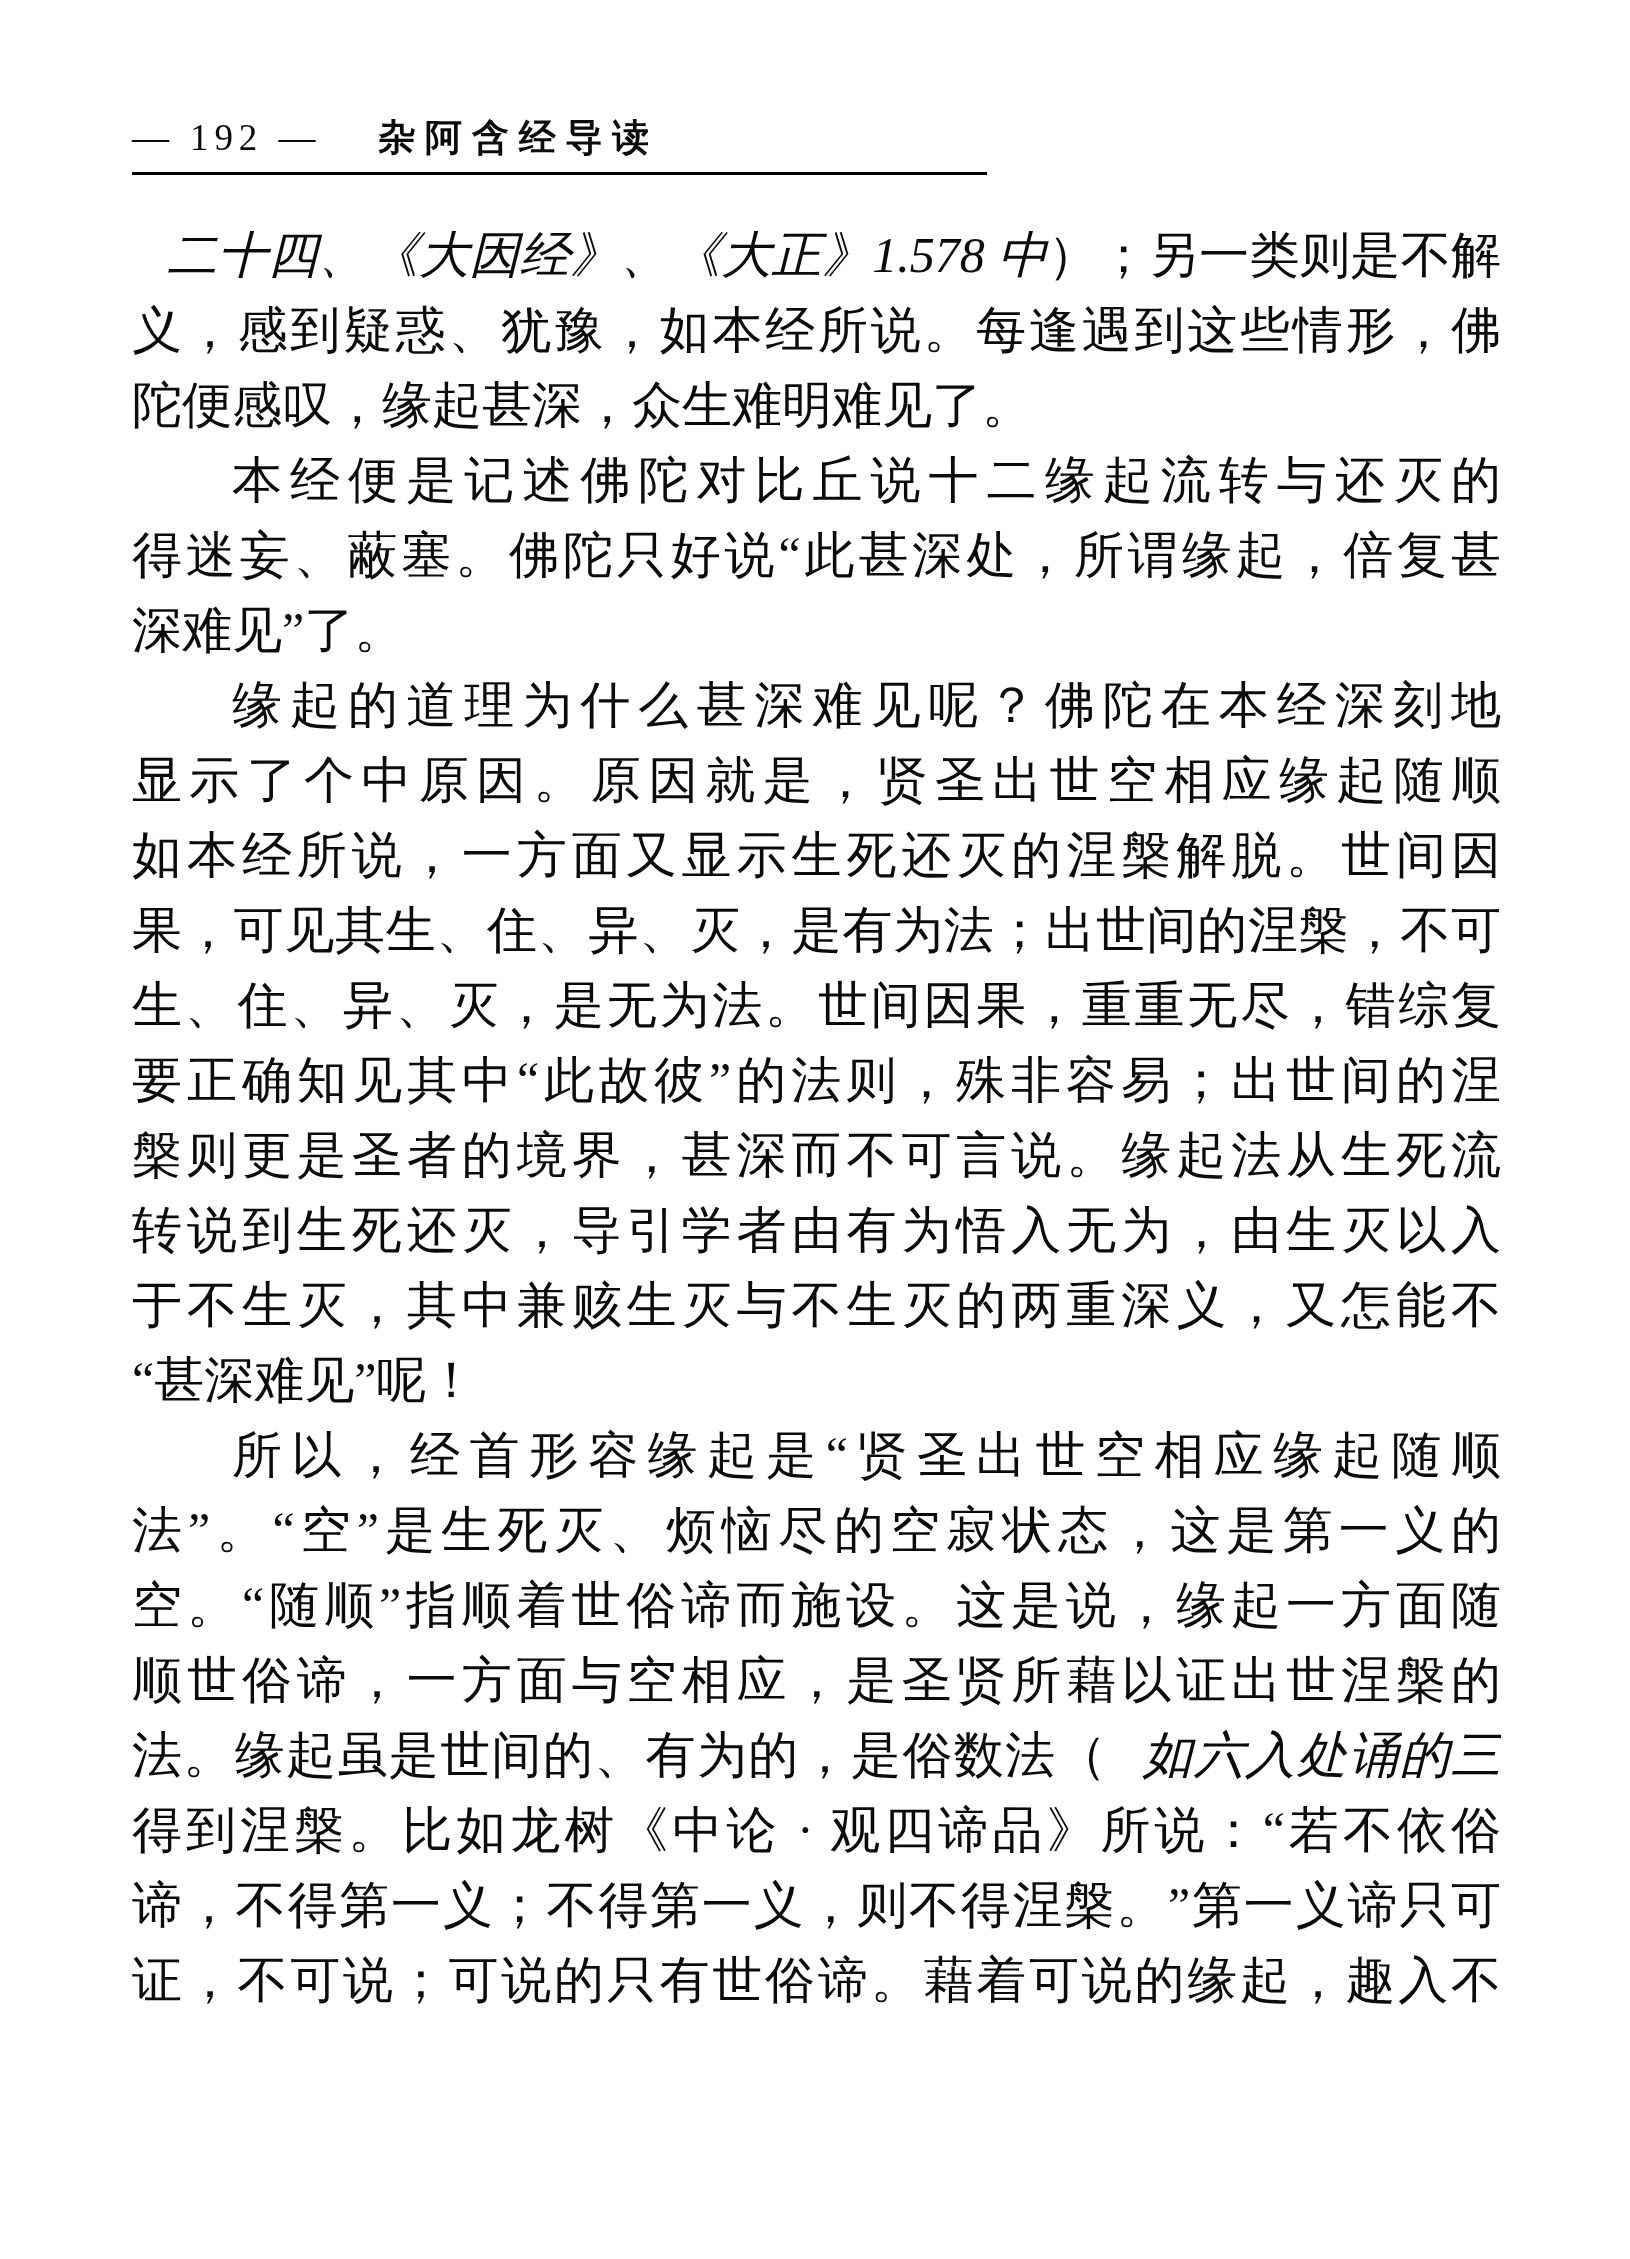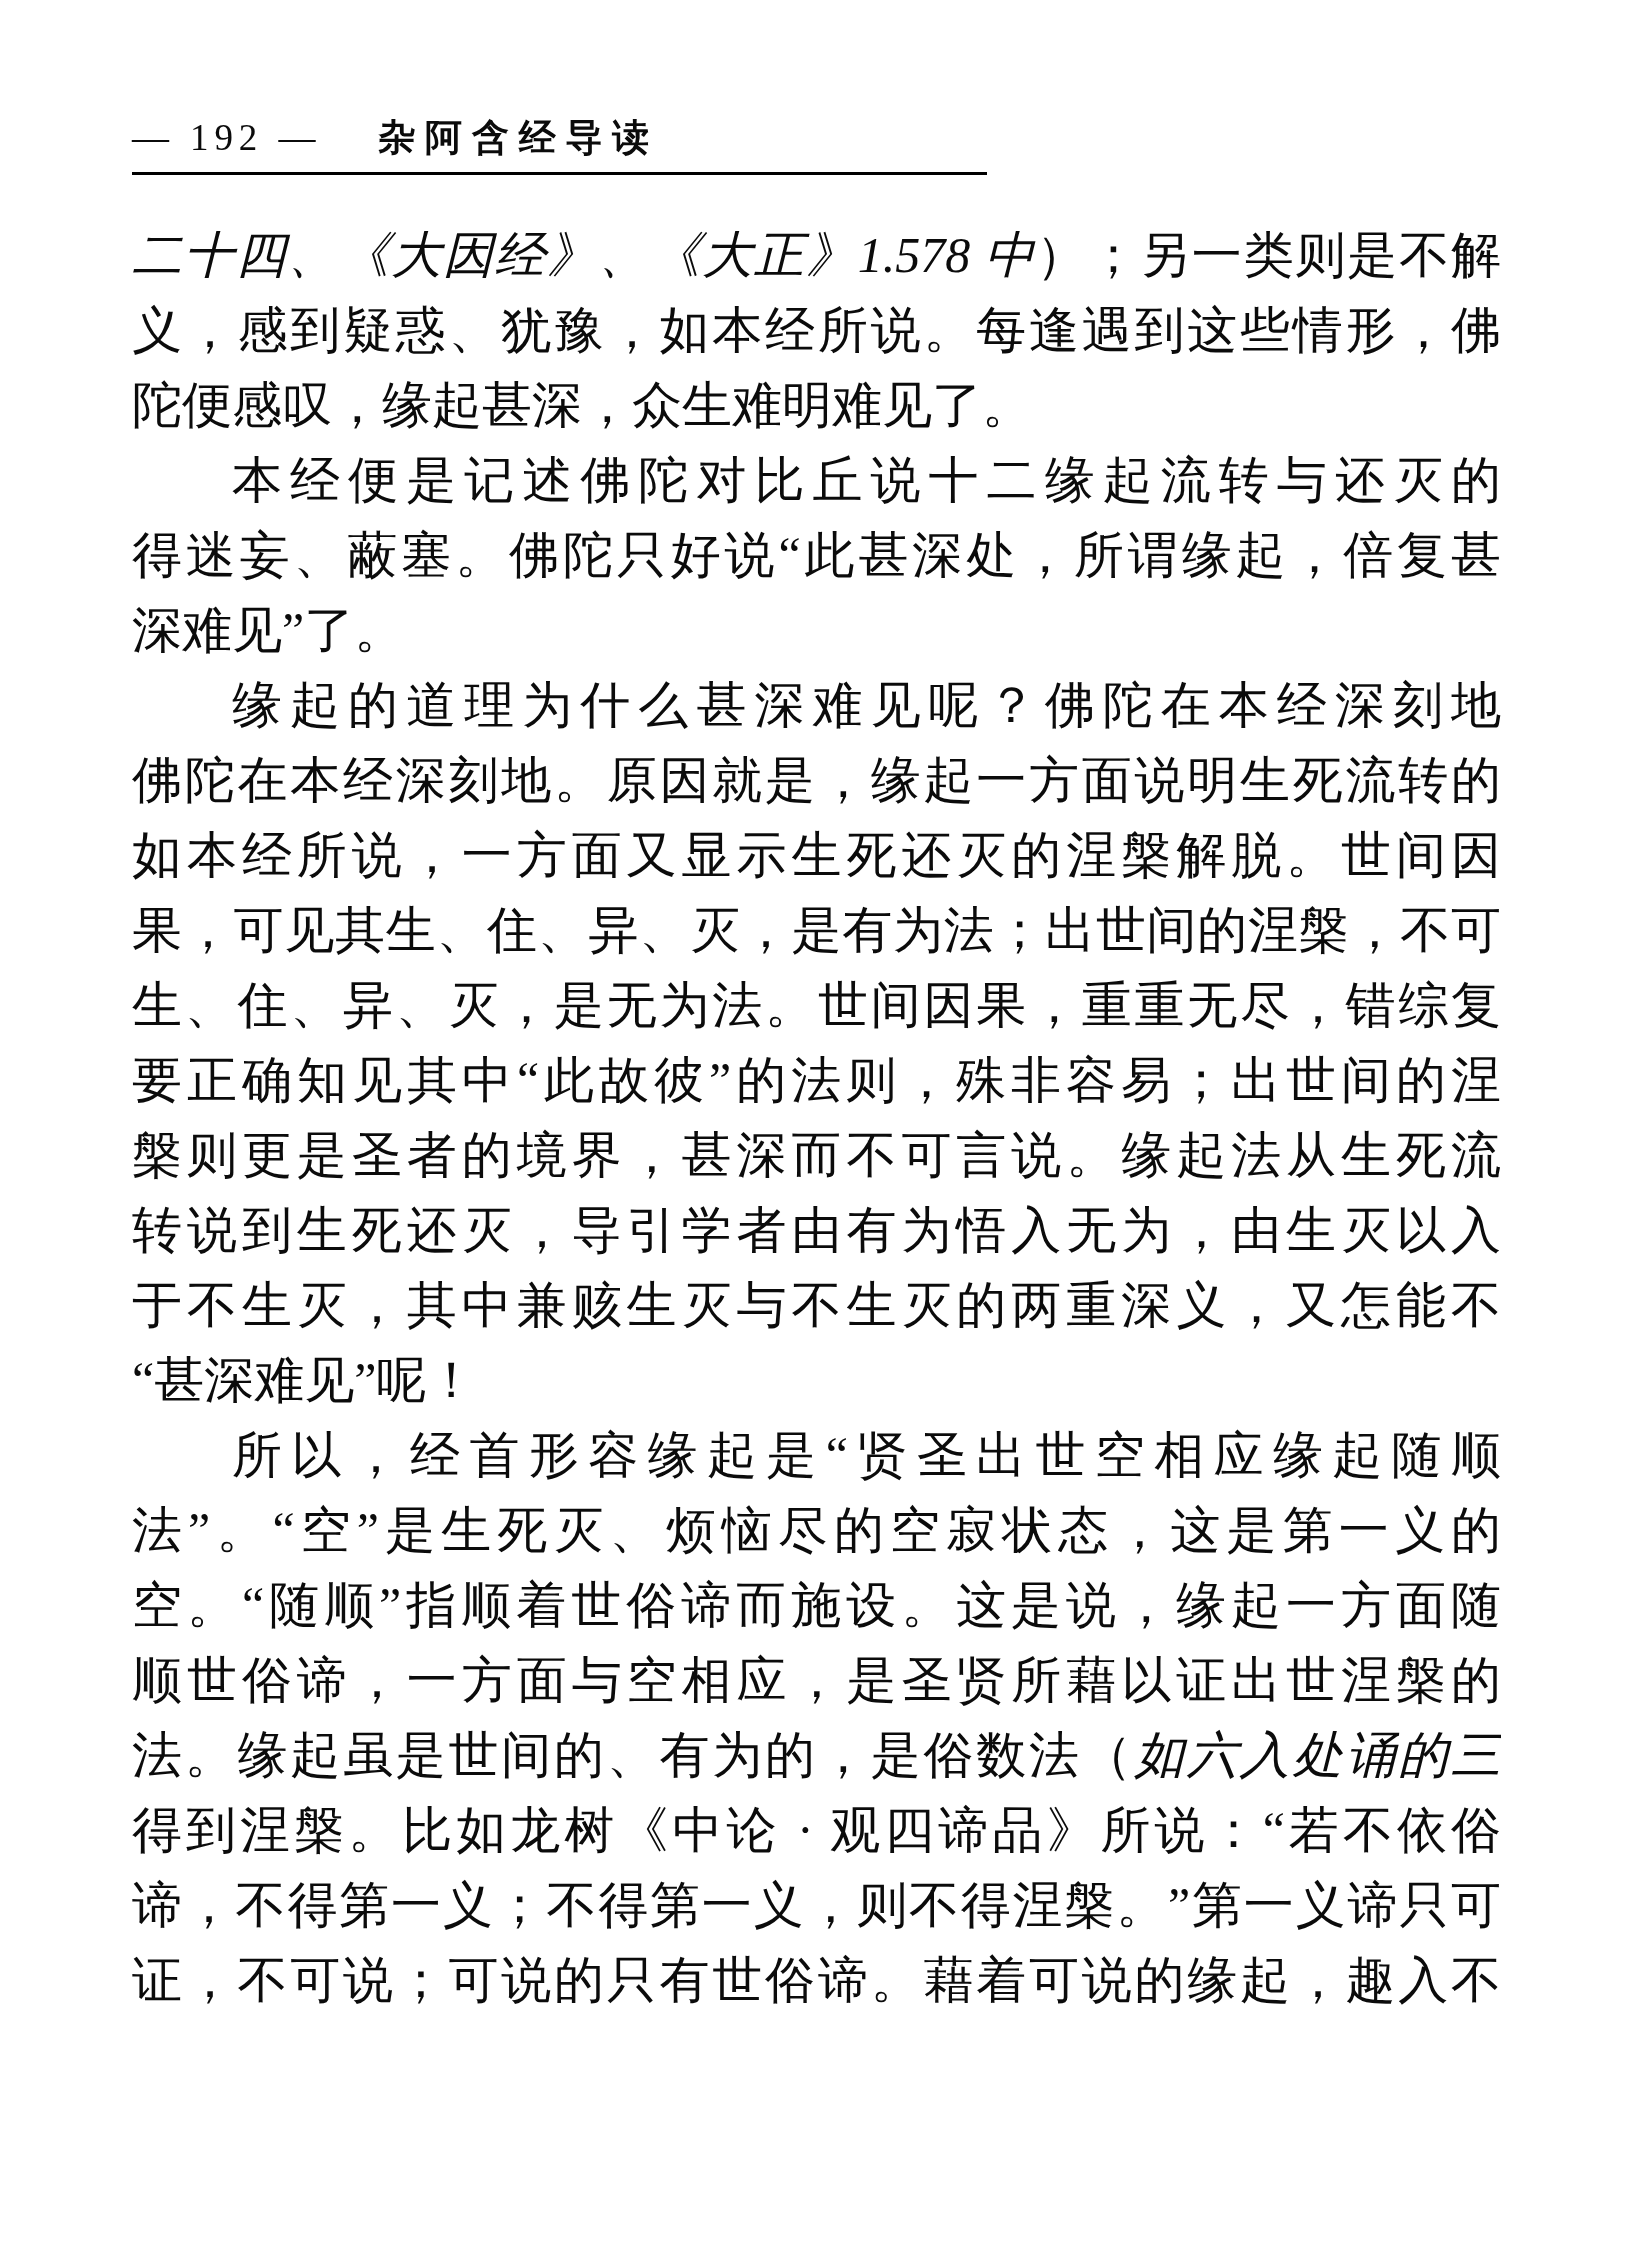--- a/index.html
+++ b/index.html
@@ -57,41 +57,42 @@
     overflow: hidden;
   }
   .line.para-end {
     text-align-last: left;
   }
   .line.indent {
     text-indent: 2em;
   }
   .kai {
     font-style: italic;
+    margin-left: 35px;
   }
 </style>
 </head>
 <body>
 
 <div class="page">
   <div class="header-row">
     <span class="page-number">— 192 —</span>
     <span class="running-title">杂阿含经导读</span>
   </div>
   <div class="header-rule"></div>
 
   <div class="body-text" id="body-text">
       <div class="line"><span class="kai">二十四、《大因经》、《大正》1.578 中</span><span>）；另一类则是不解其深</span></div>
       <div class="line"><span>义，感到疑惑、犹豫，如本经所说。每逢遇到这些情形，佛</span></div>
       <div class="line para-end"><span>陀便感叹，缘起甚深，众生难明难见了。</span></div>
       <div class="line indent"><span>本经便是记述佛陀对比丘说十二缘起流转与还灭的</span></div>
       <div class="line"><span>得迷妄、蔽塞。佛陀只好说“此甚深处，所谓缘起，倍复甚</span></div>
       <div class="line para-end"><span>深难见”了。</span></div>
       <div class="line indent"><span>缘起的道理为什么甚深难见呢？佛陀在本经深刻地</span></div>
-      <div class="line"><span>佛陀在本经深刻地。原因就是，缘起一方面说明生死流转的</span></div>
+      <div class="line"><span>显示了个中原因。原因就是，贤圣出世空相应缘起随顺</span></div>
       <div class="line"><span>如本经所说，一方面又显示生死还灭的涅槃解脱。世间因</span></div>
       <div class="line"><span>果，可见其生、住、异、灭，是有为法；出世间的涅槃，不可说</span></div>
       <div class="line"><span>生、住、异、灭，是无为法。世间因果，重重无尽，错综复杂，</span></div>
       <div class="line"><span>要正确知见其中“此故彼”的法则，殊非容易；出世间的涅</span></div>
       <div class="line"><span>槃则更是圣者的境界，甚深而不可言说。缘起法从生死流</span></div>
       <div class="line"><span>转说到生死还灭，导引学者由有为悟入无为，由生灭以入</span></div>
       <div class="line"><span>于不生灭，其中兼赅生灭与不生灭的两重深义，又怎能不</span></div>
       <div class="line para-end"><span>“甚深难见”呢！</span></div>
       <div class="line indent"><span>所以，经首形容缘起是“贤圣出世空相应缘起随顺</span></div>
       <div class="line"><span>法”。“空”是生死灭、烦恼尽的空寂状态，这是第一义的</span></div>

